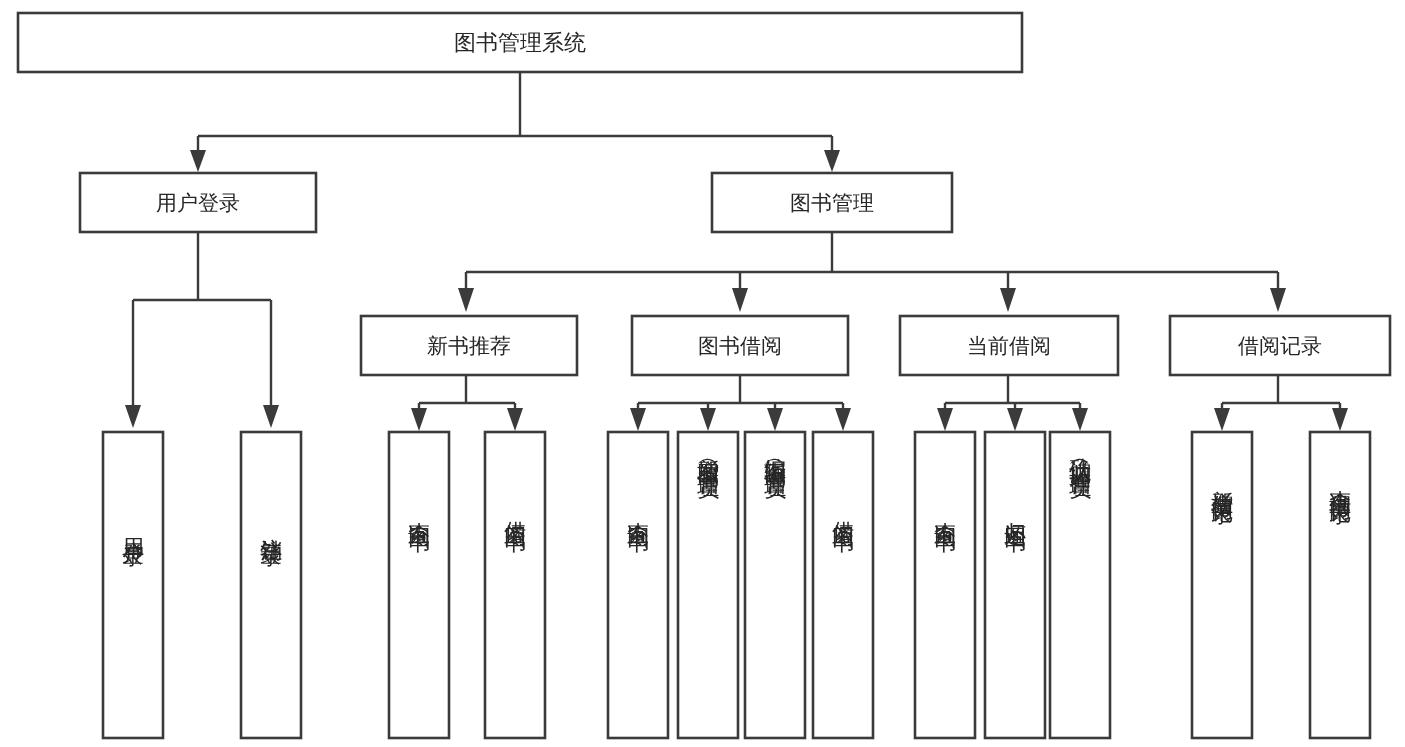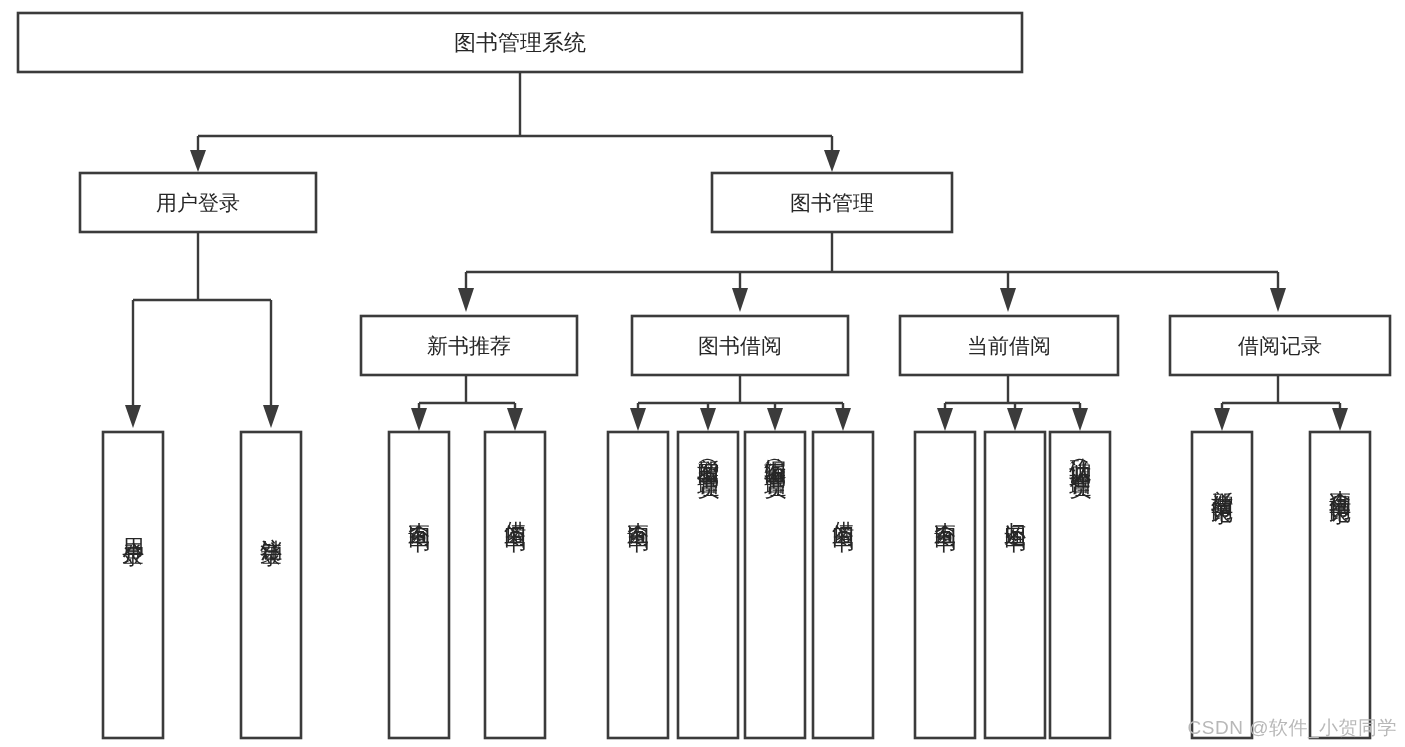--- a/index.html
+++ b/index.html
@@ -246,14 +246,13 @@
     <span class="leaf-label" style="margin-top:8px;">确认归还（管理员）</span>
   </div>
 
   <div class="leaf-label-wrap" style="left:1192px; top:432px; width:60px; height:306px;">
     <span class="leaf-label" style="margin-top:40px;">新增借阅记录</span>
   </div>
   <div class="leaf-label-wrap" style="left:1310px; top:432px; width:60px; height:306px;">
     <span class="leaf-label" style="margin-top:40px;">查询借阅记录</span>
   </div>
 
-  <div class="watermark">CSDN @软件_小贺同学</div>
 </div>
 
 </body></html>

